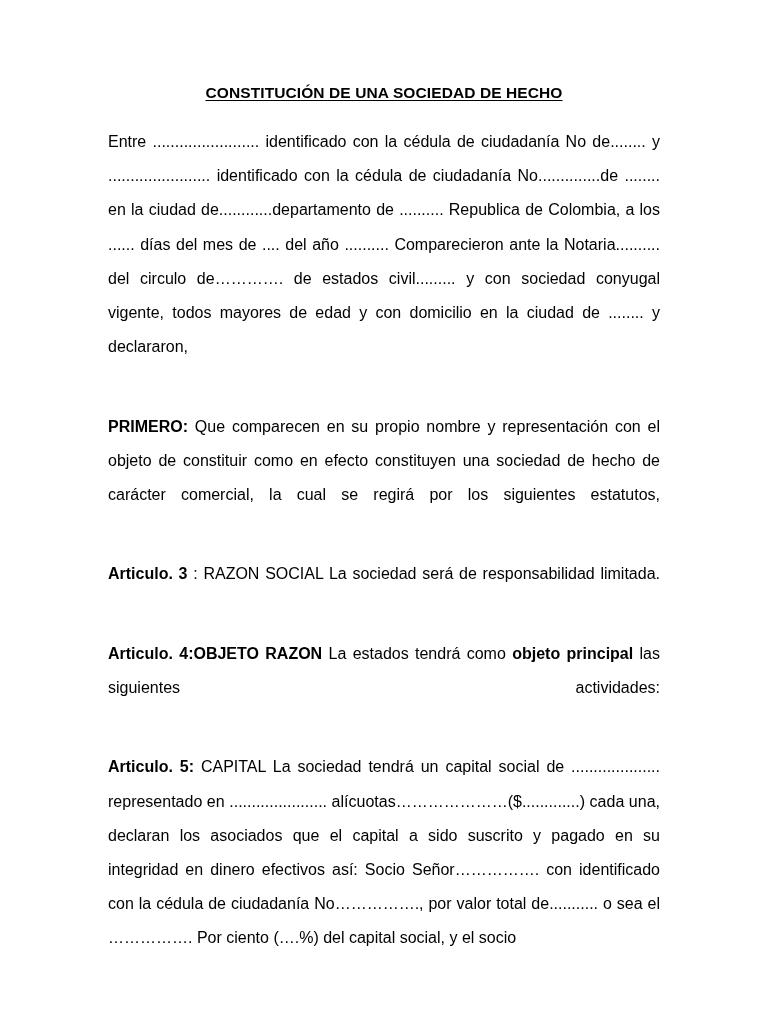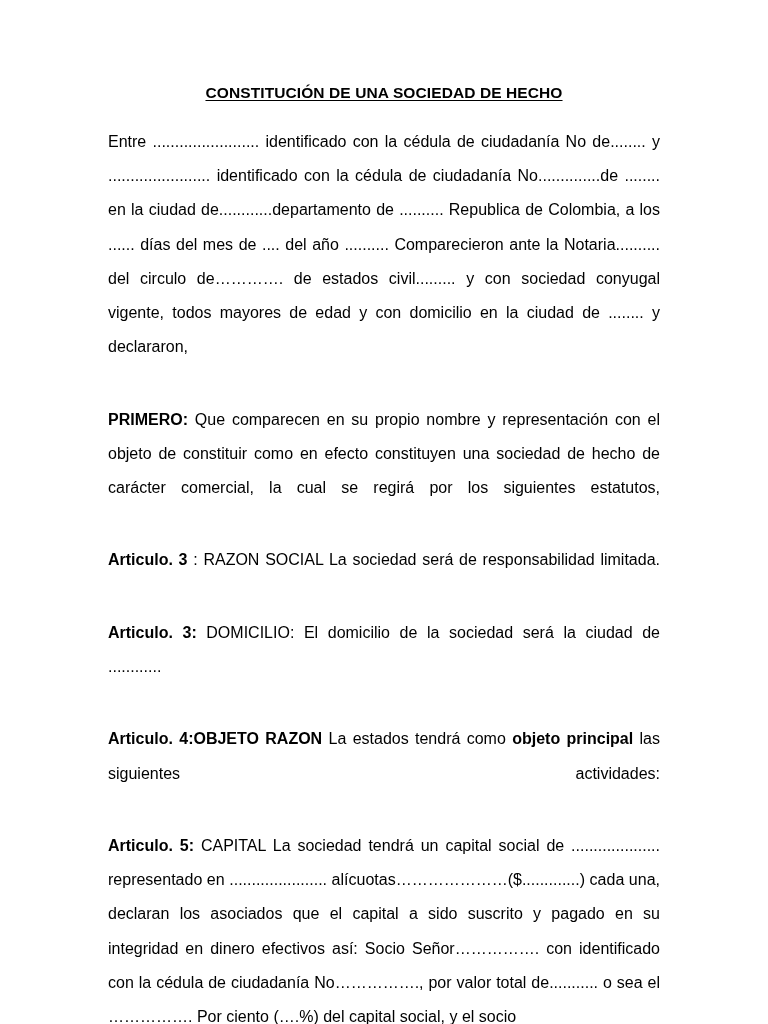--- a/index.html
+++ b/index.html
@@ -63,37 +63,36 @@
     width: 100%;
     height: 0;
   }
   p.para.nojust::after { content: none; }
 
   .b { font-weight: bold; }
 
   .indent-sm { display: inline-block; width: 7px; }
 
   
-  p.para + p.para { margin-top: 4px; }
+  p.para + p.para { margin-top: 11px; }
 </style>
 </head>
 <body>
 
 <div class="page">
   <div class="doc-body">
 
     <h1 class="doc-title"><span class="title-text">CONSTITUCIÓN DE  UNA SOCIEDAD  DE HECHO</span></h1>
 
     <p class="para"><span>Entre ........................ identificado con la cédula de ciudadanía  No de........ y ....................... identificado con la cédula de ciudadanía No..............de ........ en la ciudad de............departamento de .......... Republica de Colombia, a los ...... días del mes de .... del año .......... Comparecieron ante   la   Notaria.......... del circulo de…………. de estados civil......... y con sociedad conyugal vigente, todos mayores de  edad  y  con  domicilio  en  la  ciudad  de  ........  y  declararon,</span></p>
 
     <p class="para"><span class="b">PRIMERO:</span><span> Que comparecen en su propio nombre y representación con el objeto de constituir como en efecto constituyen una sociedad de  hecho  de carácter comercial, la cual se regirá por los siguientes estatutos,</span></p>
 
 
     <p class="para"><span class="b">Articulo. 3</span><span> : RAZON SOCIAL La sociedad será de responsabilidad limitada.</span></p>
 
-    <p class="para"><span class="b">Articulo. 3:</span><span> DOMICILIO: El domicilio de la sociedad será la ciudad de ............</span></p>
 
     <p class="para"><span class="b">Articulo. 4:OBJETO RAZON</span><span> La estados tendrá como </span><span class="b">objeto principal</span><span> las siguientes actividades:</span></p>
 
     <p class="para nojust"><span class="b">Articulo.  5:</span><span> CAPITAL  La  sociedad  tendrá  un  capital  social de       ....................       representado       en       ...................... alícuotas…………………($.............)   cada   una,   declaran   los asociados que el capital a sido suscrito y pagado en su integridad en dinero efectivos así: Socio   Señor……………. con identificado con la cédula de ciudadanía No……………., por valor total de........... o sea el ……………. Por ciento (….%) del capital social,  y  el socio</span></p>
 
   </div>
 </div>
 
 </body></html>

